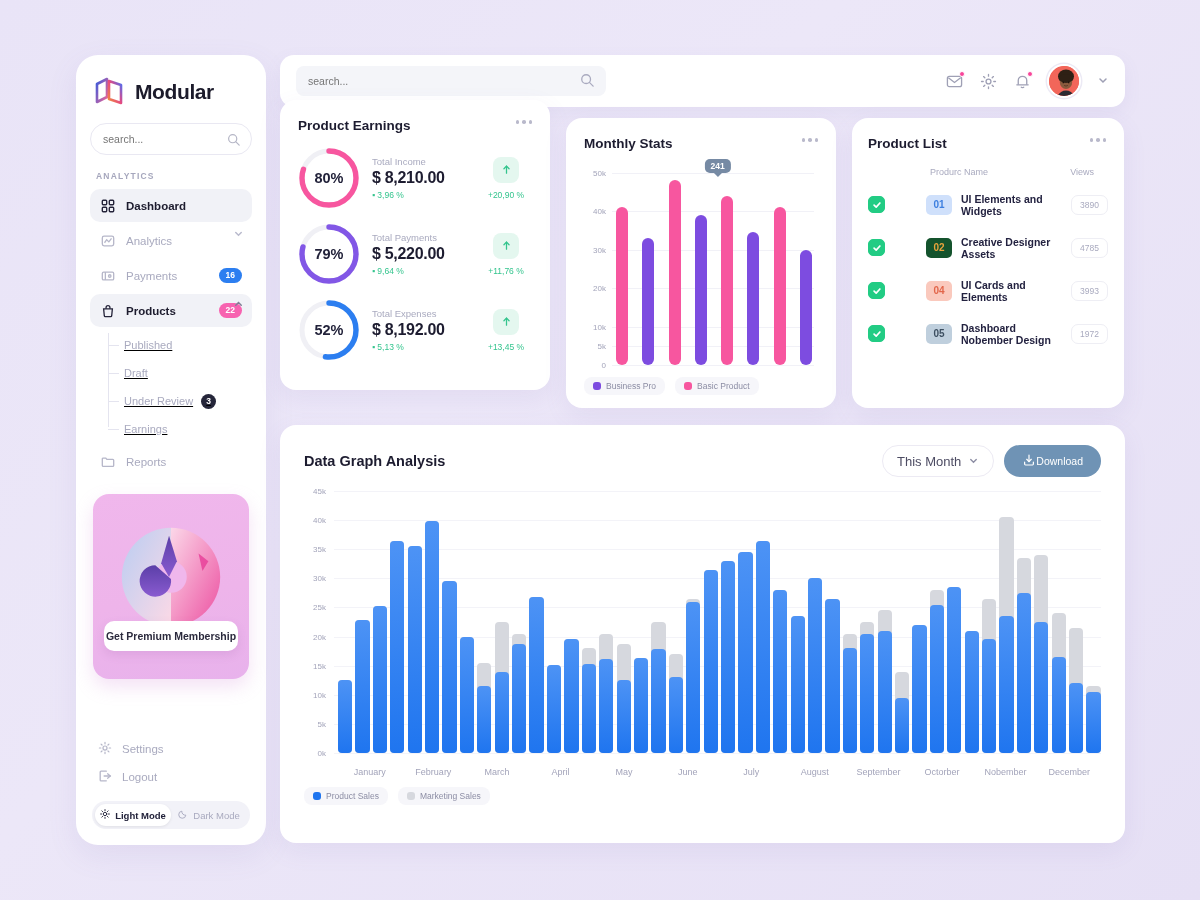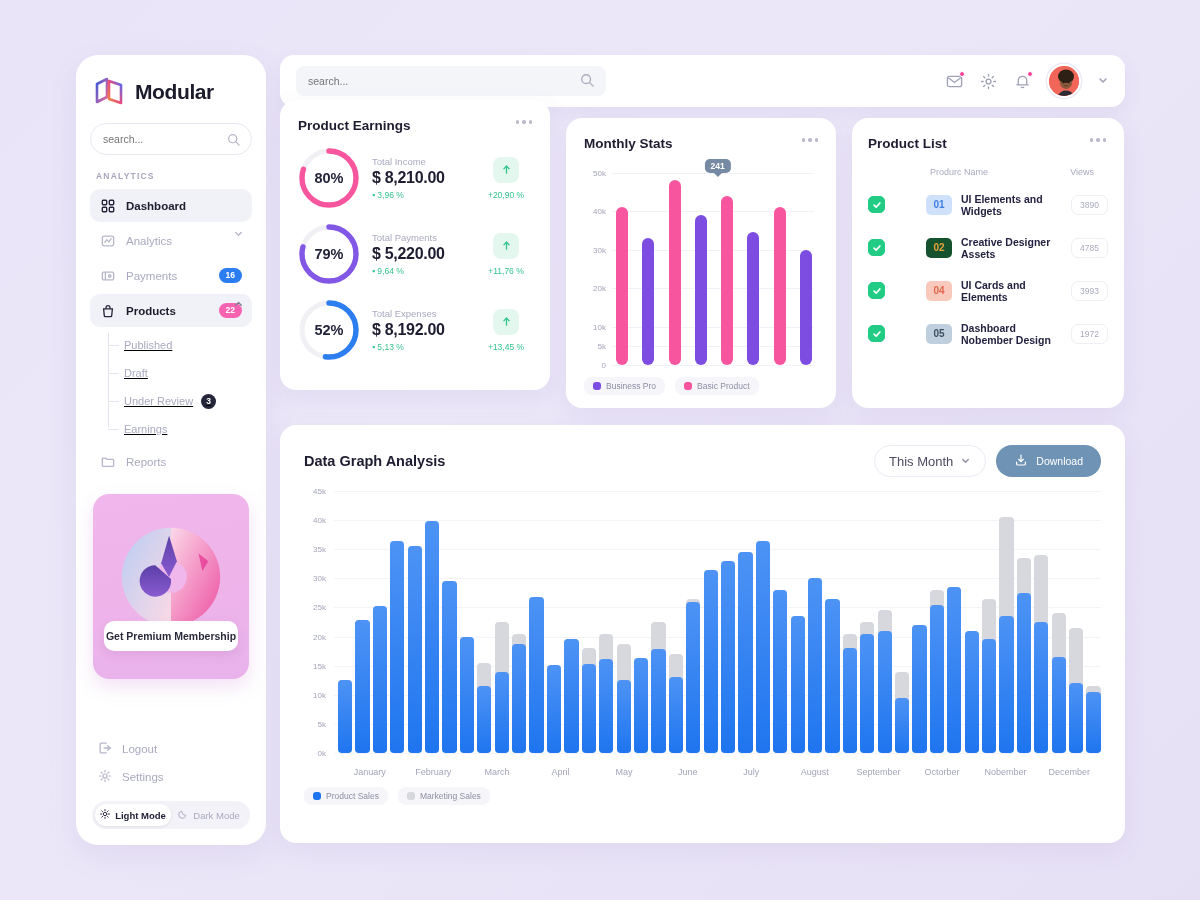--- a/index.html
+++ b/index.html
@@ -222,21 +222,21 @@
   .g-head { display: flex; align-items: center; }
   .g-title { font-size: 14.5px; font-weight: 700; color: #1d1c30; }
   .g-ctrl { margin-left: auto; display: flex; align-items: center; gap: 10px; }
   .sel {
     height: 32px; border: 1px solid #eceaf3; border-radius: 16px;
     display: flex; align-items: center; gap: 7px; padding: 0 14px;
     font-size: 13px; color: #4d4c63; cursor: pointer; background: #fff;
   }
   .dl-btn {
     height: 32px; border-radius: 16px; background: #6f93b5;
-    display: flex; align-items: center; gap: 8px; padding: 0 18px;
+    display: flex; align-items: center; padding: 0 18px;
     font-size: 10.5px; color: #fff; cursor: pointer; font-weight: 400;
   }
   .g-plot { position: relative; margin-top: 14px; height: 290px; }
   .g-ylab {
     position: absolute; left: 0; font-size: 8px; color: #a3a4ba;
     transform: translateY(-50%); width: 22px; text-align: right;
   }
   .g-grid { position: absolute; left: 30px; right: 0; height: 1px; background: #f3f3f8; }
   .g-bars {
     position: absolute; left: 34px; right: 0; top: 0; bottom: 28px;
@@ -404,36 +404,36 @@
           <path d="M88 36 l10 8 l-6 10 z" fill="#e7429a" opacity=".85"></path>
           <ellipse cx="60" cy="112" rx="46" ry="6" fill="#dfa0e2" opacity=".45"></ellipse>
         </svg>
       </span>
       <div class="promo-btn">Get Premium Membership</div>
     </div>
 
     <div class="side-bottom">
       <div class="bottom-item">
         <span class="ic">
+          <svg width="14" height="14" viewBox="0 0 16 16" fill="none" stroke="#b6b7c9" stroke-width="1.4">
+            <circle cx="8" cy="8" r="2.3"></circle>
+            <path d="M8 1.6v1.6M8 12.8v1.6M14.4 8h-1.6M3.2 8H1.6M12.5 3.5l-1.1 1.1M4.6 11.4l-1.1 1.1M12.5 12.5l-1.1-1.1M4.6 4.6L3.5 3.5" stroke-linecap="round"></path>
+          </svg>
+        </span>
+        <span>Settings</span>
+      </div>
+      <div class="bottom-item">
+        <span class="ic">
           <svg width="14" height="14" viewBox="0 0 16 16" fill="none" stroke="#b6b7c9" stroke-width="1.5" stroke-linecap="round">
             <path d="M9.5 2.5h-6a1 1 0 0 0-1 1v9a1 1 0 0 0 1 1h6"></path>
             <polyline points="11,5.5 14,8 11,10.5"></polyline>
               <line x1="7" y1="8" x2="14" y2="8"></line>
           </svg>
         </span>
         <span>Logout</span>
-      </div>
-      <div class="bottom-item">
-        <span class="ic">
-          <svg width="14" height="14" viewBox="0 0 16 16" fill="none" stroke="#b6b7c9" stroke-width="1.4">
-            <circle cx="8" cy="8" r="2.3"></circle>
-            <path d="M8 1.6v1.6M8 12.8v1.6M14.4 8h-1.6M3.2 8H1.6M12.5 3.5l-1.1 1.1M4.6 11.4l-1.1 1.1M12.5 12.5l-1.1-1.1M4.6 4.6L3.5 3.5" stroke-linecap="round"></path>
-          </svg>
-        </span>
-        <span>Settings</span>
       </div>
 
       <div class="mode-toggle">
         <div class="mode-opt on">
           <span>
             <svg width="10" height="10" viewBox="0 0 14 14" fill="none" stroke="#22223a" stroke-width="1.3" stroke-linecap="round">
               <circle cx="7" cy="7" r="2.4"></circle>
               <path d="M7 .8v1.6M7 11.6v1.6M13.2 7h-1.6M2.4 7H.8M11.4 2.6l-1.1 1.1M3.7 10.3l-1.1 1.1M11.4 11.4l-1.1-1.1M3.7 3.7L2.6 2.6"></path>
             </svg>
           </span>

